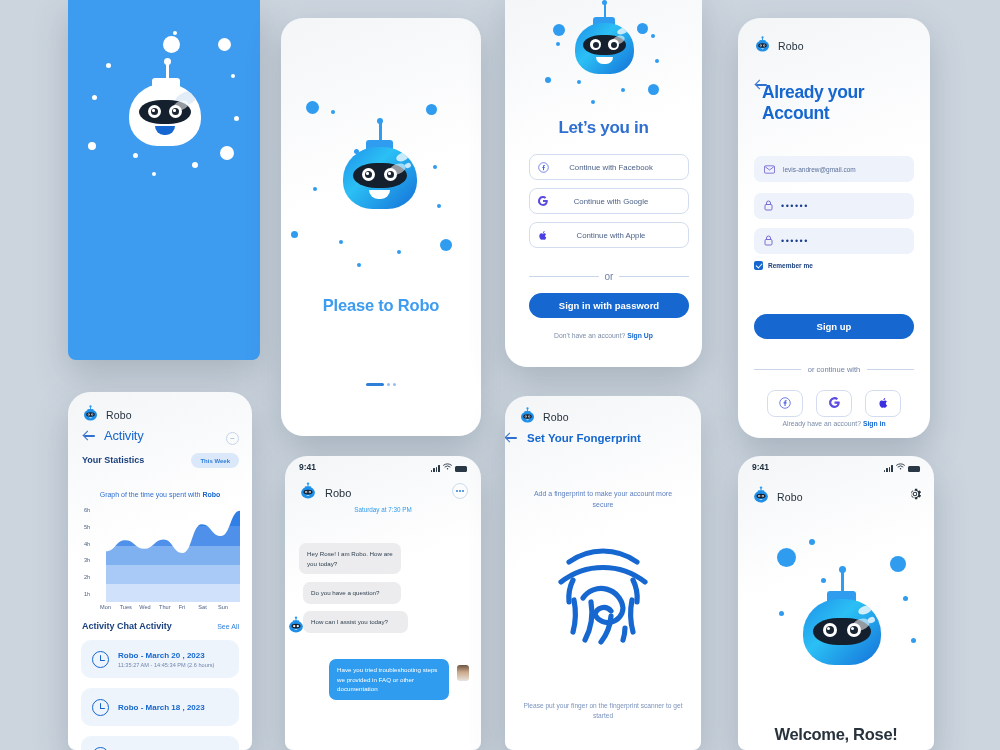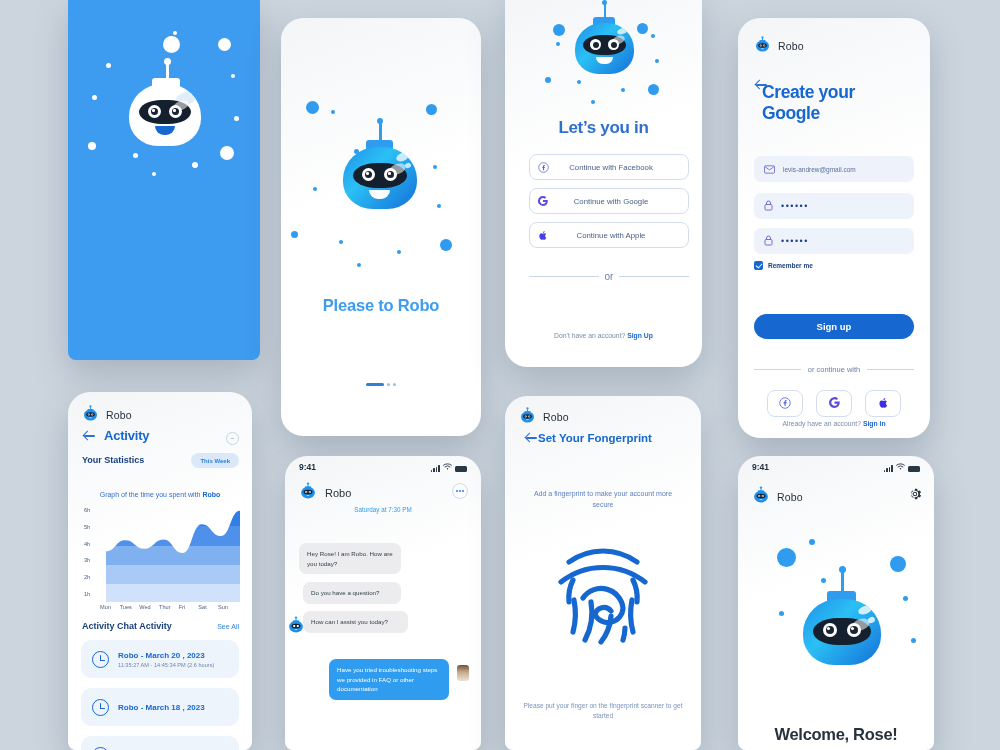--- a/index.html
+++ b/index.html
@@ -88,21 +88,21 @@
   .chk-lbl { font-size:6.5px; color:#1a3f7e; font-weight:bold;}
   #create .btn-primary { left:16px; top:296px; width:160px; height:25px; font-size:9.5px; background:#1667cf; border-radius:13px;}
   .div-row { position:absolute; left:16px; width:160px; display:flex; align-items:center; gap:7px;}
   .div-row .ln { flex:1; height:1px; background:#c9d6ea;}
   .div-row .tx { font-size:7.5px; color:#6f82a3;}
   .sq-btn { position:absolute; width:36px; height:27px; border:1px solid #d4ddf0; border-radius:8px; background:#fff; display:flex; align-items:center; justify-content:center;}
 
   
   #activity { left:68px; top:392px; width:184px; height:358px; border-radius:22px 22px 8px 8px;}
   .act-head { position:absolute; left:15px; top:36px; display:flex; align-items:center; gap:8px;}
-  .act-title { font-size:13px; font-weight:bold; color:#1667cf; letter-spacing:-.2px;}
+  .act-title { font-size:13px; font-weight:normal; color:#1667cf; letter-spacing:-.2px;}
   .circ-btn { position:absolute; width:13px; height:13px; border-radius:50%; border:1px solid #c6d4ea; display:flex; align-items:center; justify-content:center; color:#8ea4c6; font-size:8px; line-height:1;}
   .sec-title { position:absolute; font-size:9px; font-weight:bold; color:#1a3f7e;}
   .pill { position:absolute; height:15px; border-radius:9px; background:#dbe8fa; display:flex; align-items:center; justify-content:center; padding:0 9px; font-size:6px; font-weight:bold; color:#2f7fd8;}
   .chart-cap { position:absolute; left:0; width:100%; text-align:center; font-size:7px; color:#2f6fd0;}
   .chart-cap b{color:#1667cf;}
   .ytick, .xtick { position:absolute; font-size:5.6px; color:#4a5f86; }
   .see-all { position:absolute; font-size:7px; color:#2f7fd8; }
   .act-item { position:absolute; left:13px; width:158px; height:38px; background:#eef4fc; border-radius:10px; display:flex; align-items:center; gap:9px; padding:0 11px;}
   .clock { width:17px; height:17px; border-radius:50%; border:1.6px solid #1667cf; position:relative; flex:none;}
   .clock:before{content:"";position:absolute;left:6.5px;top:3px;width:1.4px;height:6px;background:#1667cf;border-radius:1px;}
@@ -116,21 +116,21 @@
   .chat-top .bname { font-size:11px; color:#26323d;}
   .dotsbtn { position:absolute; width:16px; height:16px; border-radius:50%; border:1px solid #cfdcef; display:flex; align-items:center; justify-content:center; gap:1.2px;}
   .dotsbtn i { width:2px;height:2px;border-radius:50%;background:#2f7fd8;display:block;}
   .chat-ts { position:absolute; left:0; width:100%; text-align:center; font-size:6.3px; color:#2f9cf0;}
   .msg { position:absolute; background:#ececee; border-radius:7px; padding:6px 8px; font-size:6.2px; color:#30404f; line-height:1.55;}
   .msg.me { background:#2f9cf0; color:#fff; }
   .avatar-sm { position:absolute; width:12px; height:16px; border-radius:3px; background:linear-gradient(180deg,#6d5442 0%,#caa98c 45%,#e8e3de 100%); }
 
   
   #finger { left:505px; top:396px; width:196px; height:354px; border-radius:22px 22px 8px 8px;}
-  .fp-head { position:absolute; left:20px; top:35px; display:flex; align-items:center; }
+  .fp-head { position:absolute; left:0; top:35px; display:flex; align-items:center; gap:9px;}
   .fp-title { font-size:11.5px; font-weight:bold; color:#1667cf;}
   .fp-sub { position:absolute; left:18px; width:160px; text-align:center; font-size:7px; color:#5b7fc0; line-height:1.5;}
   .fp-foot { position:absolute; left:18px; width:160px; text-align:center; font-size:6.6px; color:#7b93bd; line-height:1.5;}
 
   
   #home { left:738px; top:456px; width:196px; height:294px; border-radius:22px 22px 8px 8px;}
   #home .bubble { position:absolute; border-radius:50%; background:#2f9cf0; }
   .home-title { position:absolute; left:0; width:100%; text-align:center; bottom:6px; font-size:16.5px; font-weight:bold; color:#27323c; letter-spacing:-.3px;}
 </style>
 </head>
@@ -275,20 +275,21 @@
       </span>
       <span class="lbl">Continue with Apple</span>
     </div>
 
     <div class="or-row" style="top:279px;">
       <span class="ln"></span>
       <span class="tx">or</span>
       <span class="ln"></span>
     </div>
 
+    <div class="btn-primary">Sign in with password</div>
 
     <div class="foot-note" style="top:340px;">
       <span>Don't have an account? </span><b>Sign Up</b>
     </div>
   </div>
 
   <div class="card grad" id="create">
     <div class="brandrow" style="position:absolute;left:16px;top:18px;">
       <span>
         <svg width="17" height="16" viewBox="0 0 34 32">
@@ -301,21 +302,21 @@
             <circle cx="20.4" cy="19" r="2.2" fill="#fff"></circle>
           <circle cx="13.6" cy="19" r="1.1" fill="#1a2533"></circle>
             <circle cx="20.4" cy="19" r="1.1" fill="#1a2533"></circle>
           <path d="M13.5 25 q3.5 3 7 0 z" fill="#fff"></path>
         </svg>
       </span>
       <span class="bname">Robo</span>
     </div>
 
     <span class="backarrow" style="position:absolute;left:17px;top:60px;"></span>
-    <div class="ca-title">Create your Google</div>
+    <div class="ca-title">Already your Account</div>
 
     <div class="field" style="top:138px;">
       <span>
         <svg width="11" height="9" viewBox="0 0 24 18">
             <rect x="1" y="1" width="22" height="16" rx="2.5" fill="none" stroke="#6a5fd0" stroke-width="1.8"></rect>
             <path d="M2.5 3 12 10 21.5 3" fill="none" stroke="#6a5fd0" stroke-width="1.8"></path>
           </svg>
       </span>
       <span class="val">levis-andrew@gmail.com</span>
     </div>

